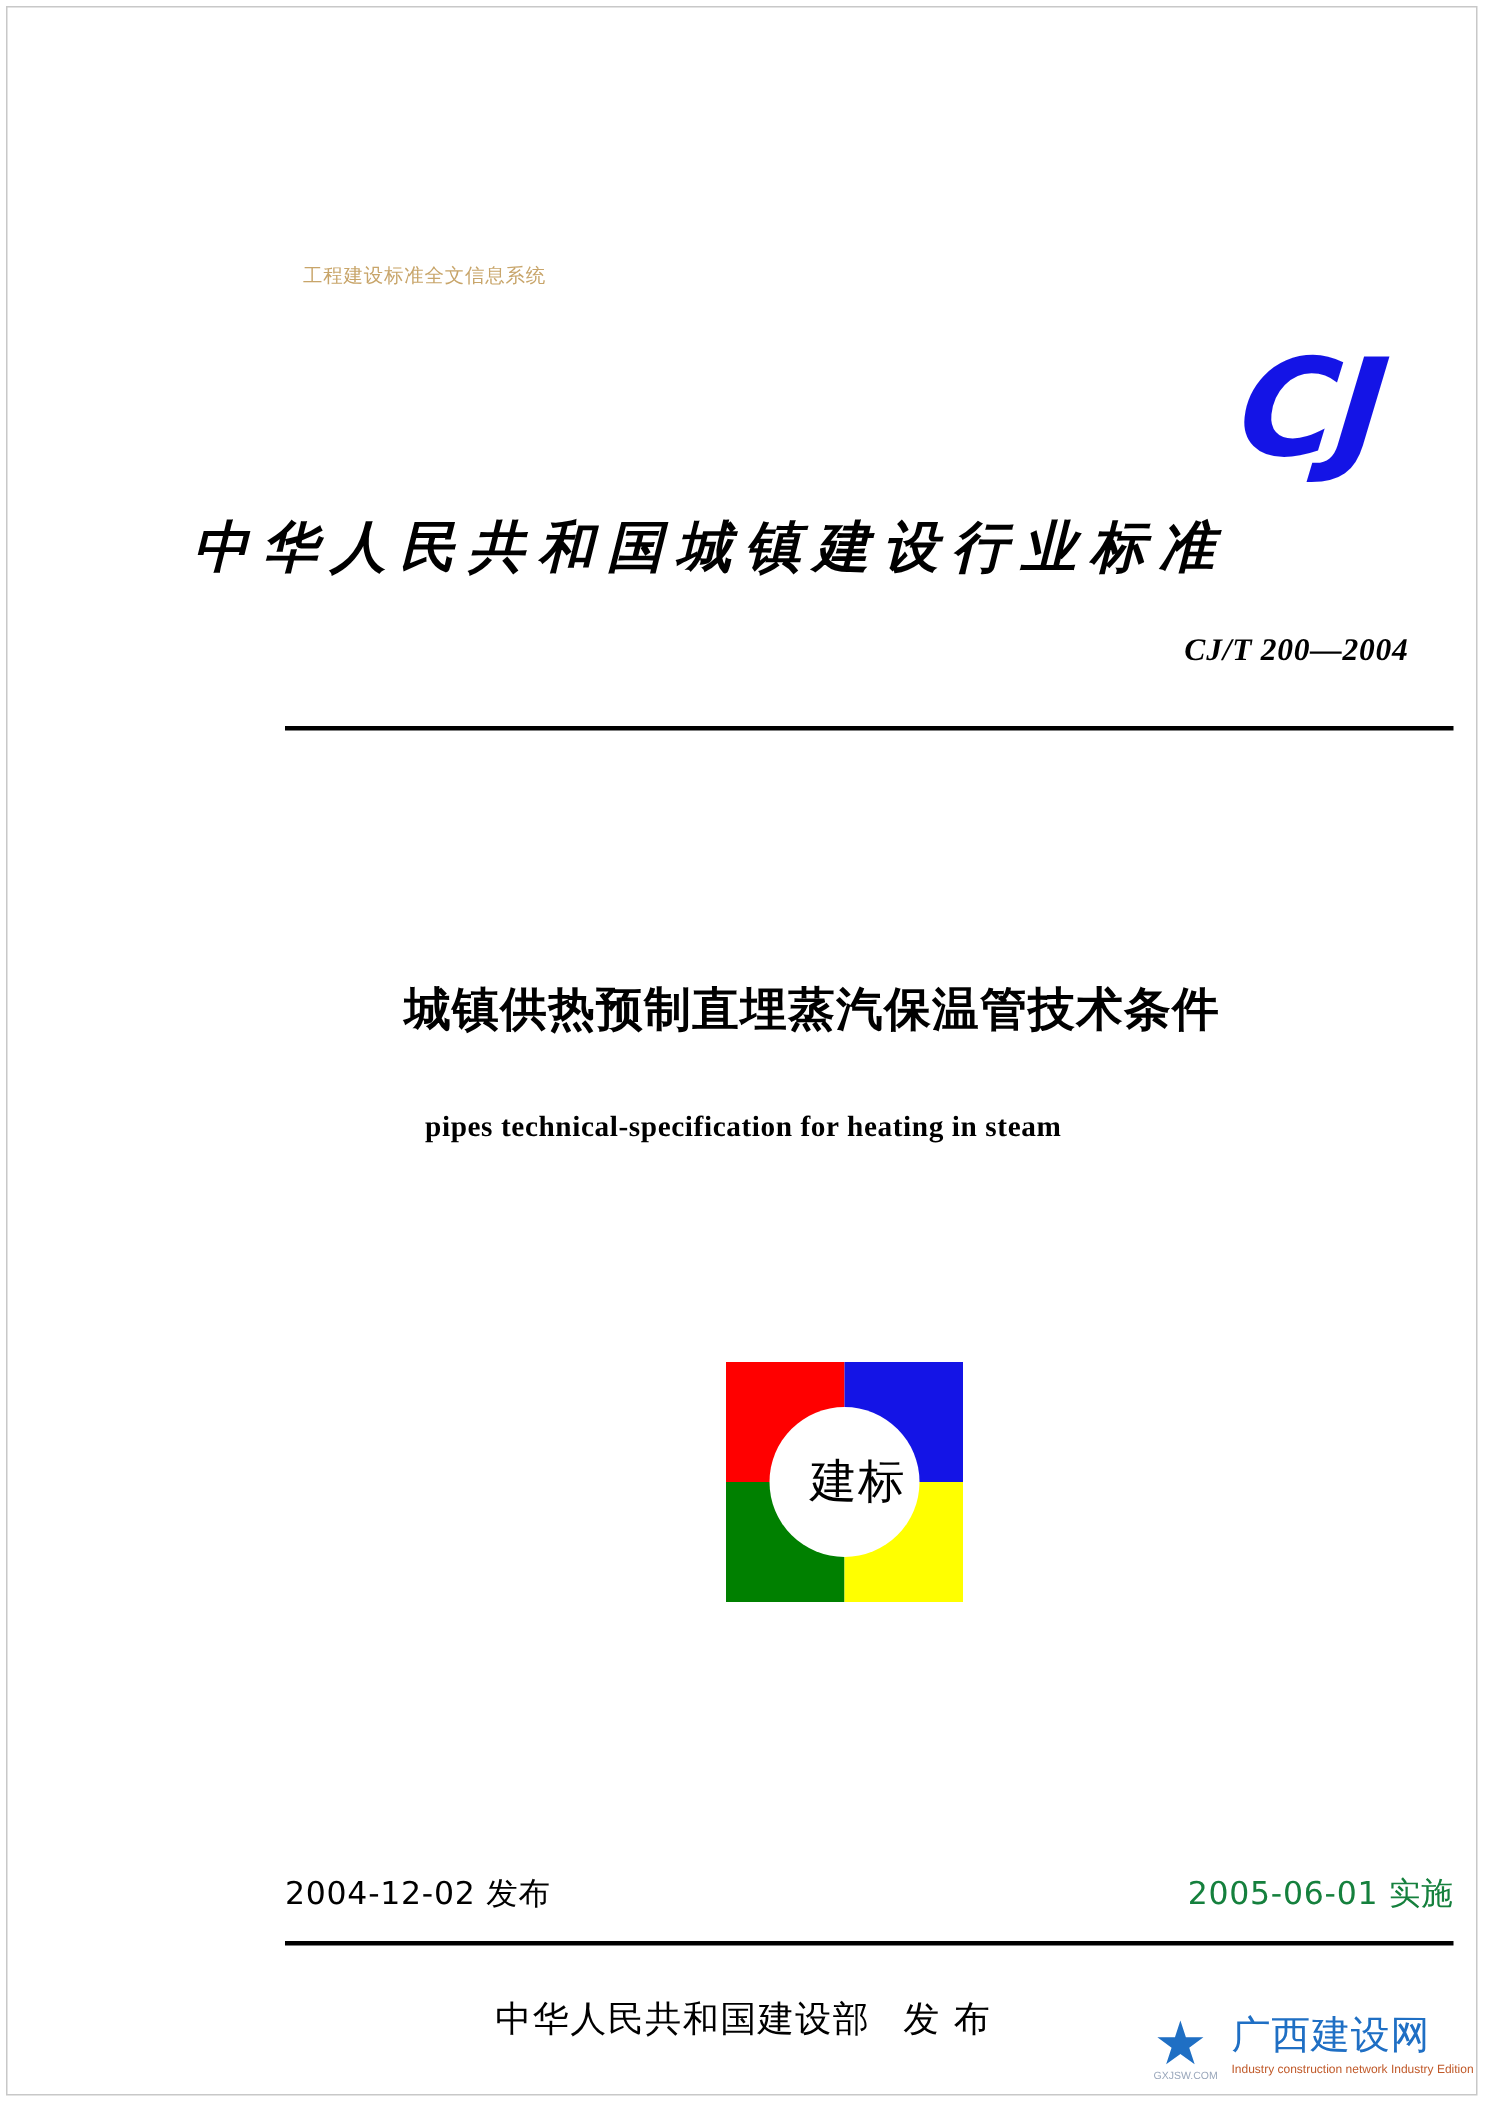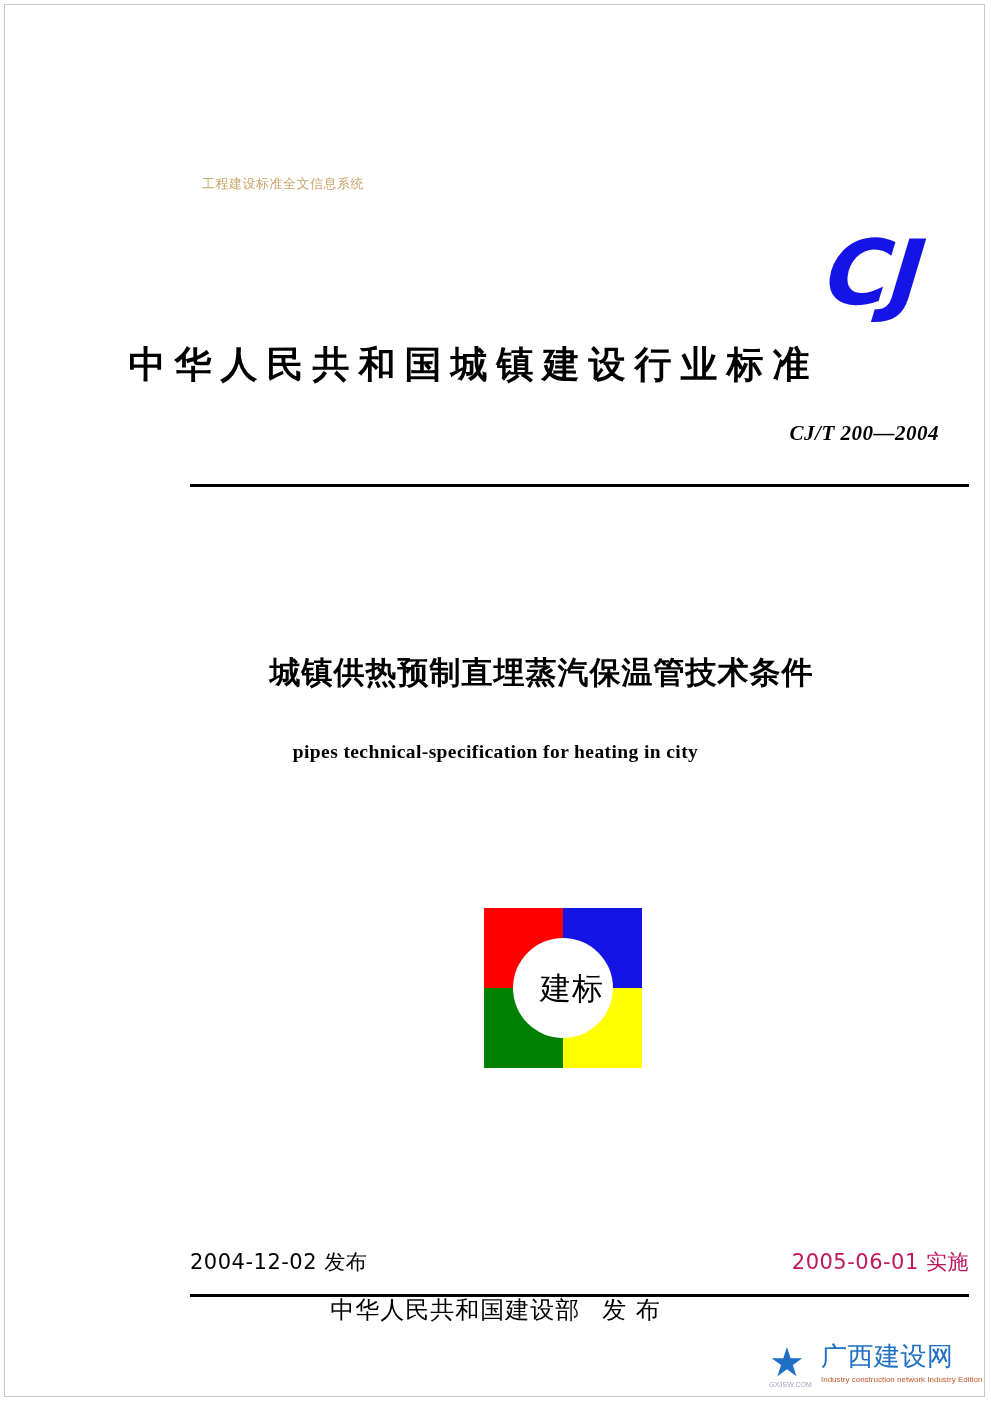--- a/index.html
+++ b/index.html
@@ -65,20 +65,21 @@
     top: 340px;
     width: 919px;
     text-align: center;
     font-family: "DejaVu Sans", sans-serif;
     font-weight: bold;
     font-size: 37px;
     letter-spacing: 9px;
     color: #000000;
     padding-left: 28px;
     box-sizing: border-box;
+    font-style: italic;
   }
 
   
   .std-number {
     position: absolute;
     right: 52px;
     top: 421px;
     font-family: "Liberation Serif", serif;
     font-weight: bold;
     font-size: 21px;
@@ -174,38 +175,38 @@
     font-size: 21px;
     color: #000;
     letter-spacing: 0.5px;
   }
   .date-effect {
     position: absolute;
     right: 22px;
     top: 1248px;
     font-family: "DejaVu Sans", sans-serif;
     font-size: 21px;
-    color: #be185d;
+    color: #15803d;
     letter-spacing: 0.5px;
     text-align: right;
   }
   .rule-bottom {
     position: absolute;
     left: 190px;
     top: 1294px;
     width: 779px;
     height: 3px;
     background: #000;
   }
 
   
   .publisher {
     position: absolute;
     left: 0;
-    top: 1294px;
+    top: 1330px;
     width: 991px;
     text-align: center;
     font-family: "DejaVu Sans", sans-serif;
     font-size: 24px;
     color: #000;
     letter-spacing: 1px;
   }
   .publisher .pub-gap { display: inline-block; width: 22px; }
 
   
@@ -265,21 +266,21 @@
 
   <div class="std-title">中华人民共和国城镇建设行业标准</div>
 
   <div class="std-number">CJ/T 200—2004</div>
 
   <div class="rule-top"></div>
 
   <div class="doc-title-cn">城镇供热预制直埋蒸汽保温管技术条件</div>
 
   <div class="doc-title-en">
-    <div>pipes technical-specification for heating in city</div>
+    <div>pipes technical-specification for heating in steam</div>
   </div>
 
   <div class="emblem">
     <div class="quad q-tl"></div>
     <div class="quad q-tr"></div>
     <div class="quad q-bl"></div>
     <div class="quad q-br"></div>
     <div class="circle">
       <span>建标</span>
     </div>

